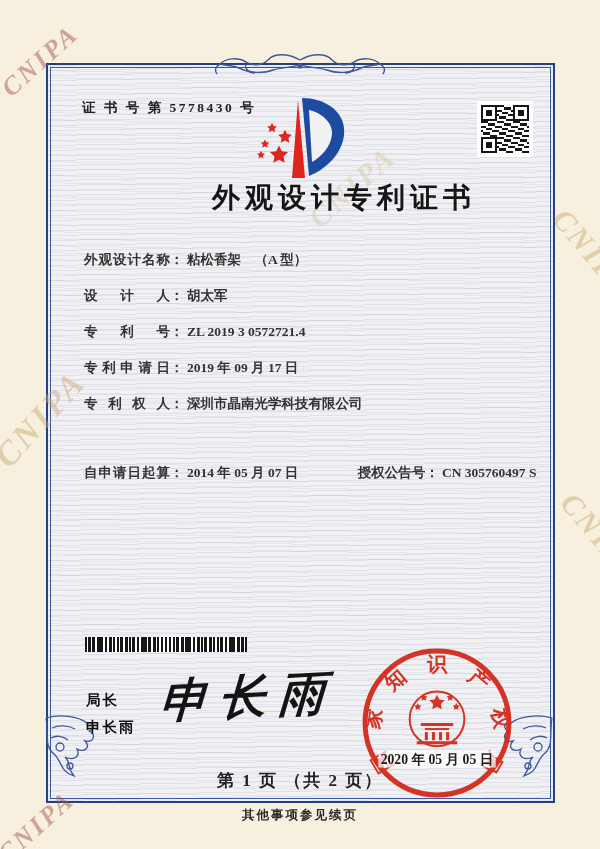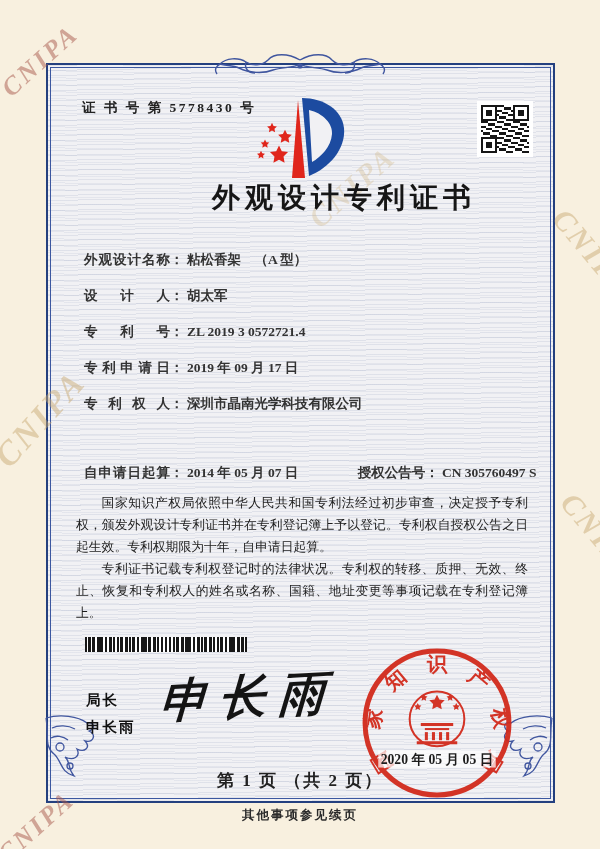--- a/index.html
+++ b/index.html
@@ -588,24 +588,20 @@
     <span>
       <span class="flabel">自申请日起算</span><span>：</span>
       <span class="fvalue">2014 年 05 月 07 日</span>
     </span>
     <span class="grant-right">
       <span>授权公告号</span><span>：</span>
       <span class="fvalue">CN 305760497 S</span>
     </span>
   </div>
 
-  <div class="abs paras">
-    <p>国家知识产权局依照中华人民共和国专利法经过初步审查，决定授予专利权，颁发外观设计专利证书并在专利登记簿上予以登记。专利权自授权公告之日起生效。专利权期限为十年，自申请日起算。</p>
-    <p>专利证书记载专利权登记时的法律状况。专利权的转移、质押、无效、终止、恢复和专利权人的姓名或名称、国籍、地址变更等事项记载在专利登记簿上。</p>
-  </div>
 
   <div class="abs barcode"></div>
 
   <div class="abs director-title">局长</div>
   <div class="abs director-name">申长雨</div>
   <div class="abs signature">申长雨</div>
 
   <svg class="abs seal" viewBox="0 0 156 156">
     <circle cx="78" cy="78" r="71" fill="none" stroke="#d22a1c" stroke-width="5"></circle>
     <g class="ring-chars" id="sealring">

